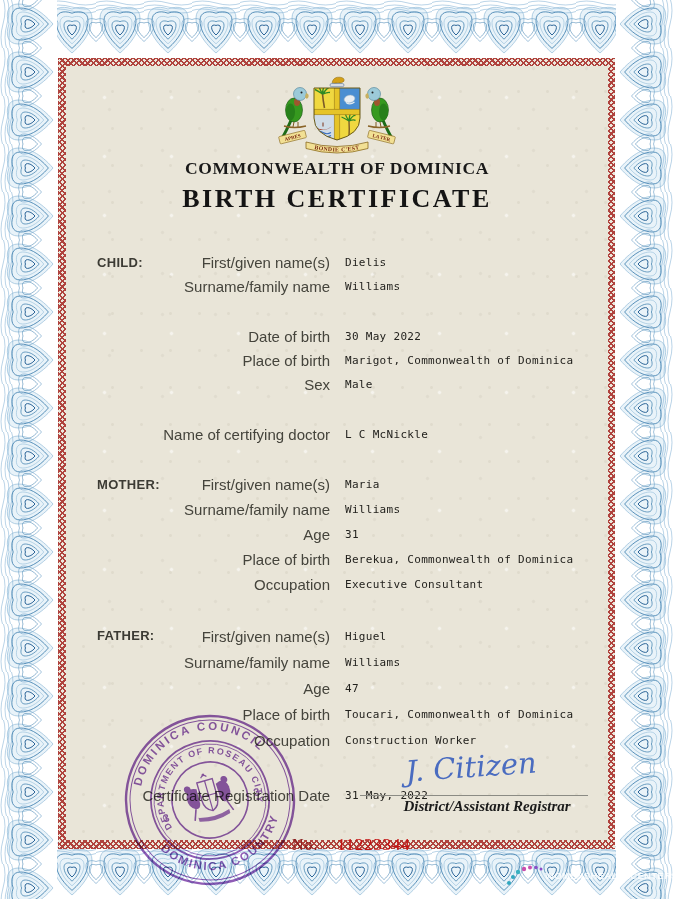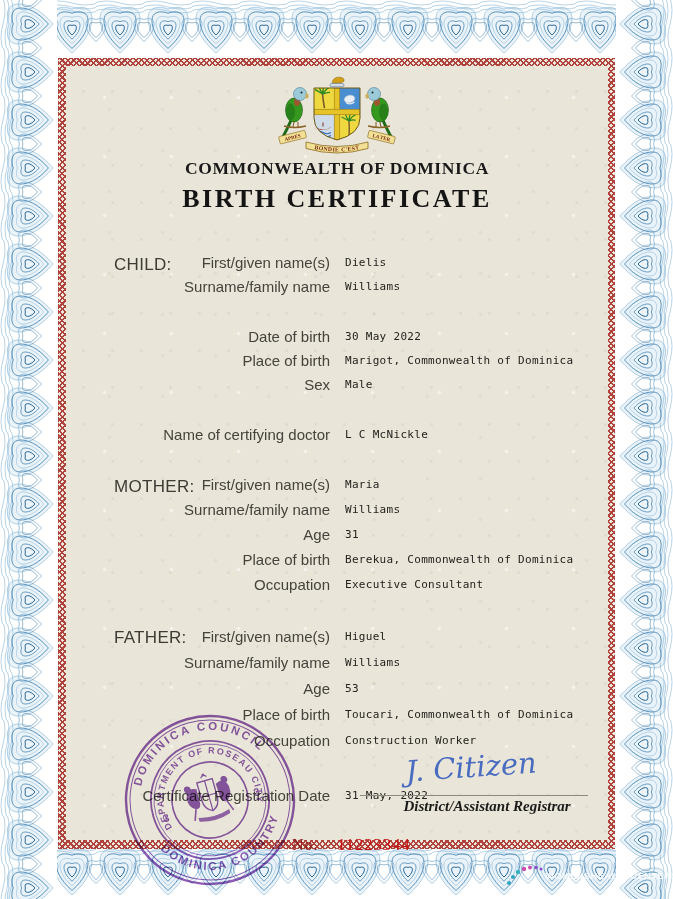--- a/index.html
+++ b/index.html
@@ -24,22 +24,22 @@
     background-position:3px 7px,17px 23px,5px 2px;}
   .arms{position:absolute;left:50%;top:8px;transform:translateX(-50%);}
   .title1{position:absolute;top:92px;left:0;width:100%;text-align:center;
     font-family:"Liberation Serif",serif;font-weight:bold;font-size:17.5px;
     letter-spacing:.6px;color:#191919;}
   .title2{position:absolute;top:118px;left:0;width:100%;text-align:center;
     font-family:"Liberation Serif",serif;font-weight:bold;font-size:26px;
     letter-spacing:2.5px;color:#141414;}
   .fields{position:absolute;top:158px;left:0;right:0;}
   .section{position:relative;}
-  .sec-head{position:absolute;left:31px;top:5px;font-size:17px;font-weight:normal;
-    letter-spacing:.3px;color:#3c3b34;margin-left:17px;}
+  .sec-head{position:absolute;left:31px;top:5px;font-size:13px;font-weight:bold;
+    letter-spacing:.3px;color:#3c3b34;}
   .row{display:grid;grid-template-columns:264px 1fr;column-gap:15px;align-items:center;}
   .s-child .row{height:24px;} .s-mother .row{height:25px;}
   .s-father .row{height:26px;} .reg-row .row{height:24px;margin-top:30px;}
   .grp{margin-top:26px;} .grp:first-of-type{margin-top:0;}
   .s-mother{margin-top:25px;} .s-father{margin-top:16px;} .reg-row{margin-top:16px;}
   .lab{text-align:right;font-size:15px;color:#45443c;}
   .val{font-family:"DejaVu Sans Mono",monospace;font-weight:normal;font-size:11px;
     letter-spacing:.3px;color:#23221e;}
   
   .sig-name{position:absolute;left:280px;top:684px;width:250px;text-align:center;
@@ -290,21 +290,21 @@
           <div class="row">
             <div class="lab">First/given name(s)</div>
             <div class="val">Higuel</div>
           </div>
           <div class="row">
             <div class="lab">Surname/family name</div>
             <div class="val">Williams</div>
           </div>
           <div class="row">
             <div class="lab">Age</div>
-            <div class="val">53</div>
+            <div class="val">47</div>
           </div>
           <div class="row">
             <div class="lab">Place of birth</div>
             <div class="val">Toucari, Commonwealth of Dominica</div>
           </div>
           <div class="row">
             <div class="lab">Occupation</div>
             <div class="val">Construction Worker</div>
           </div>
         </div>

